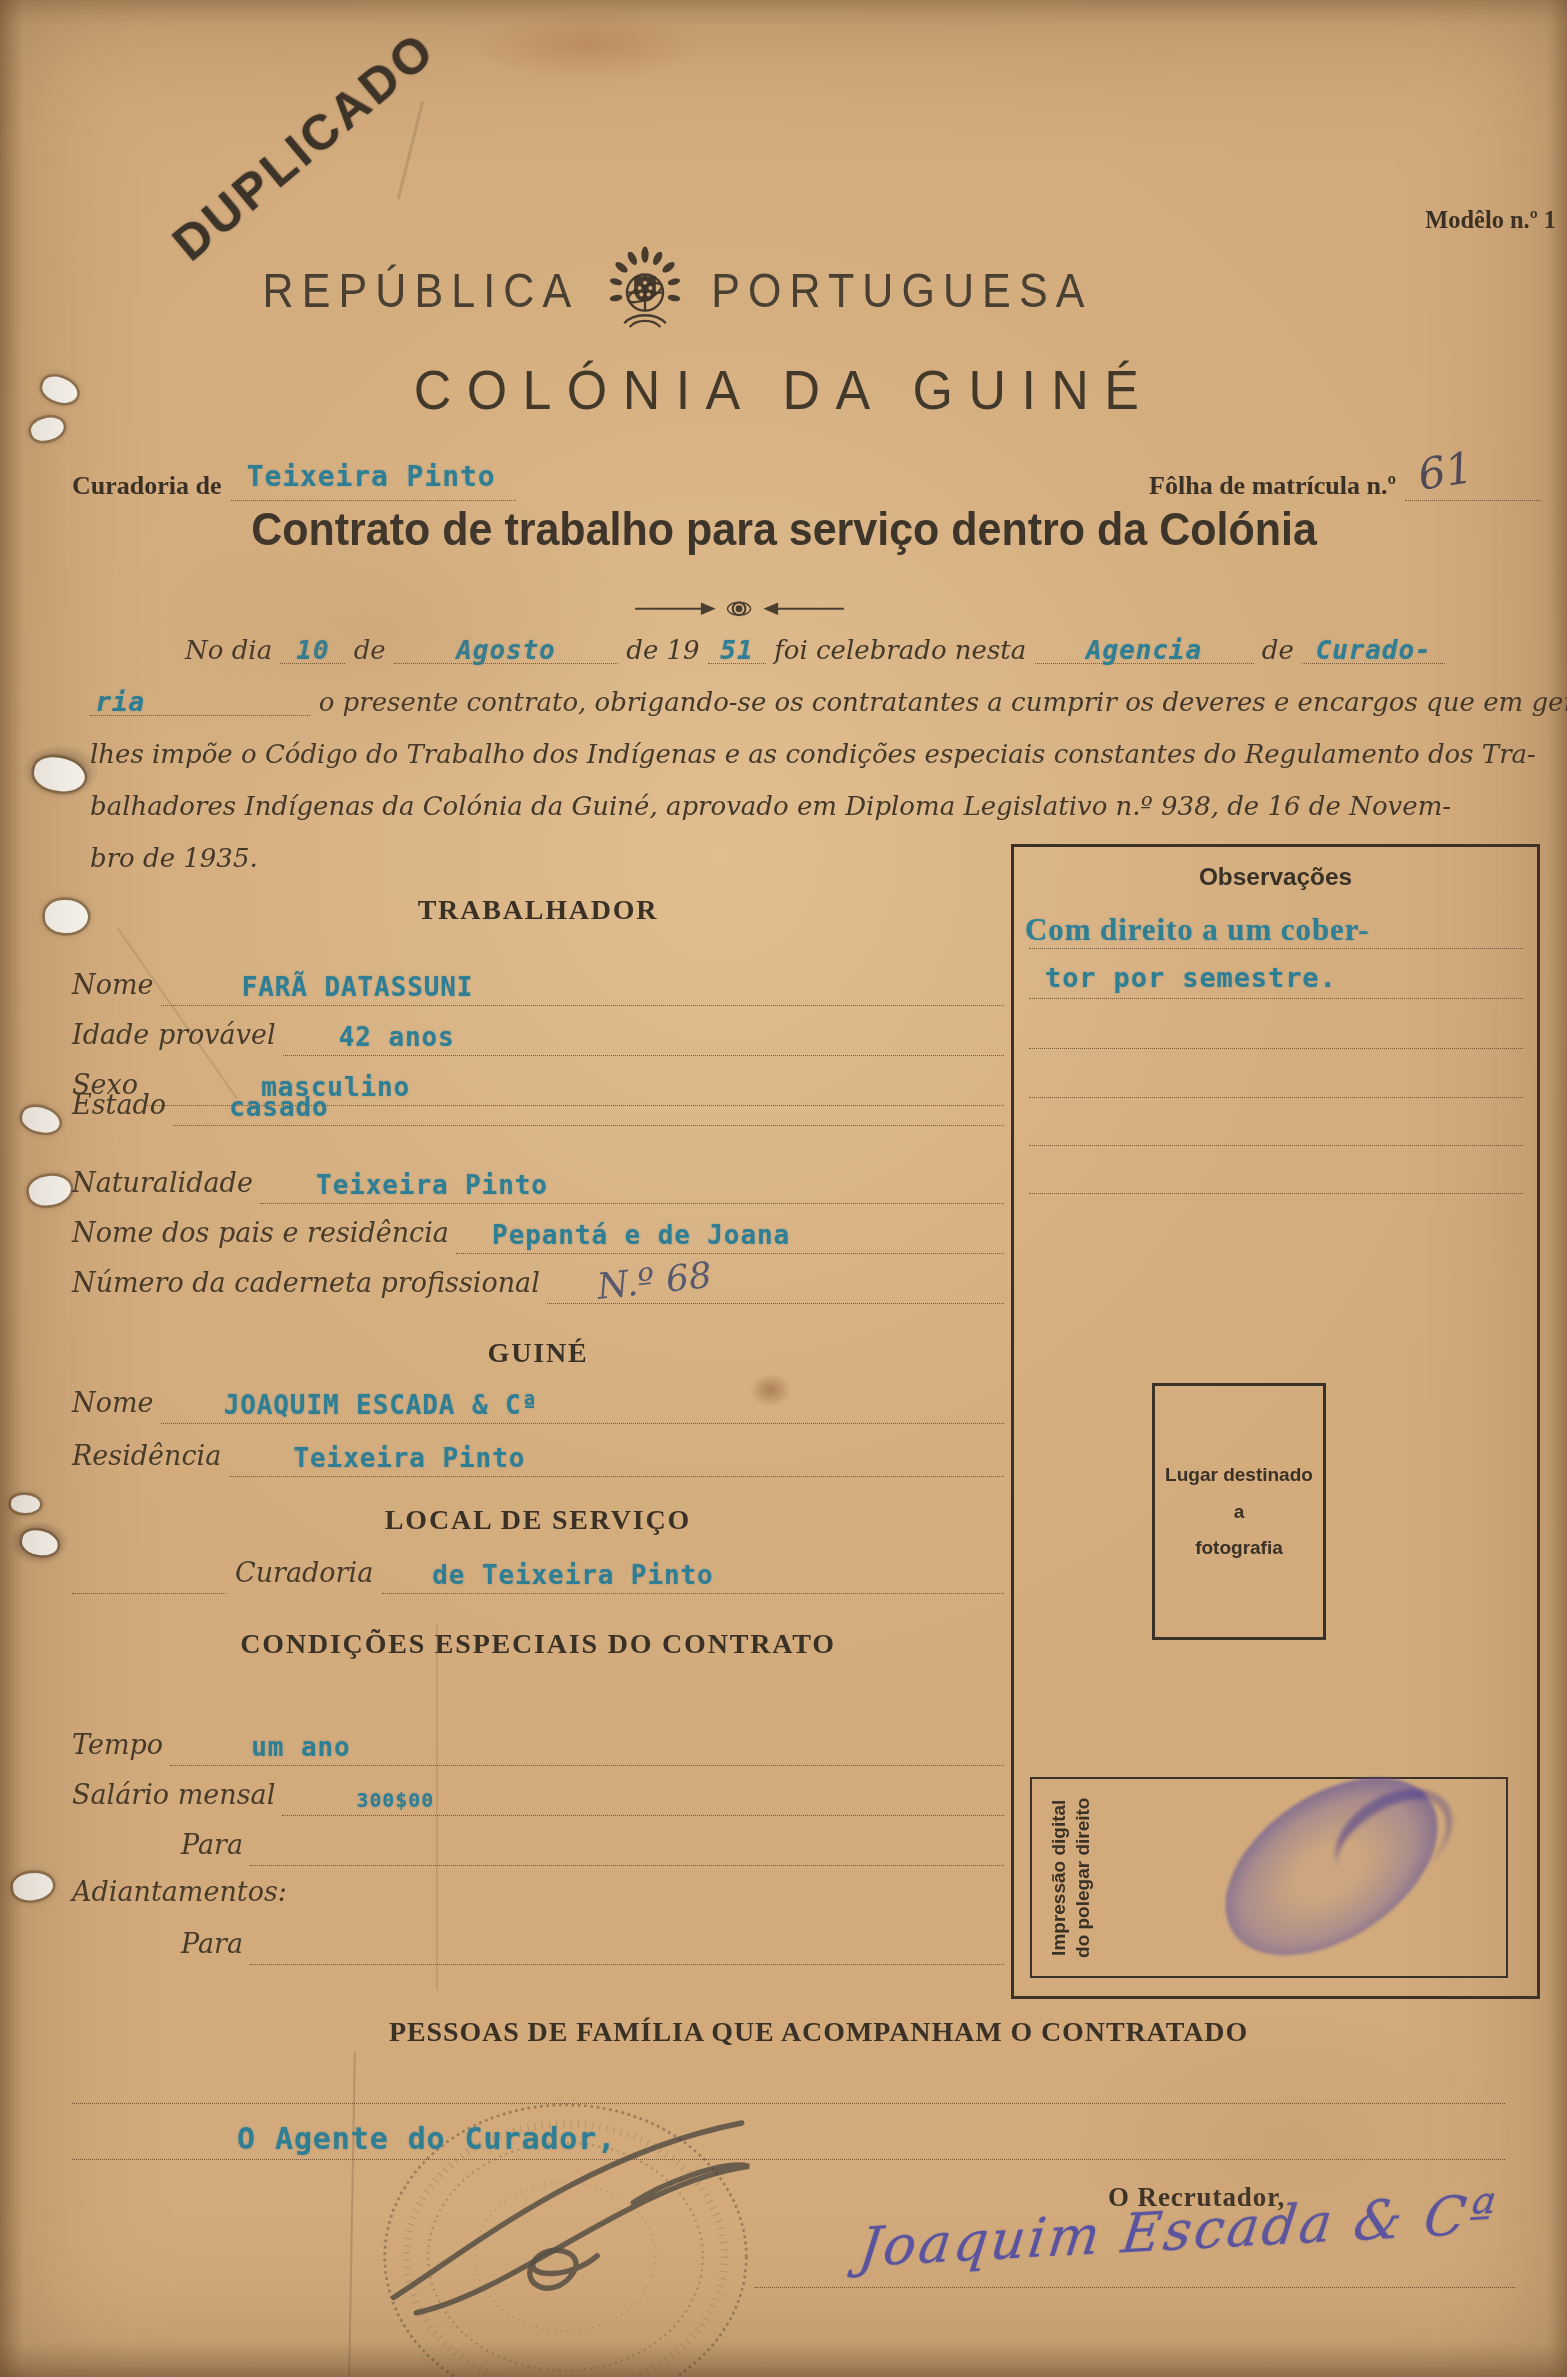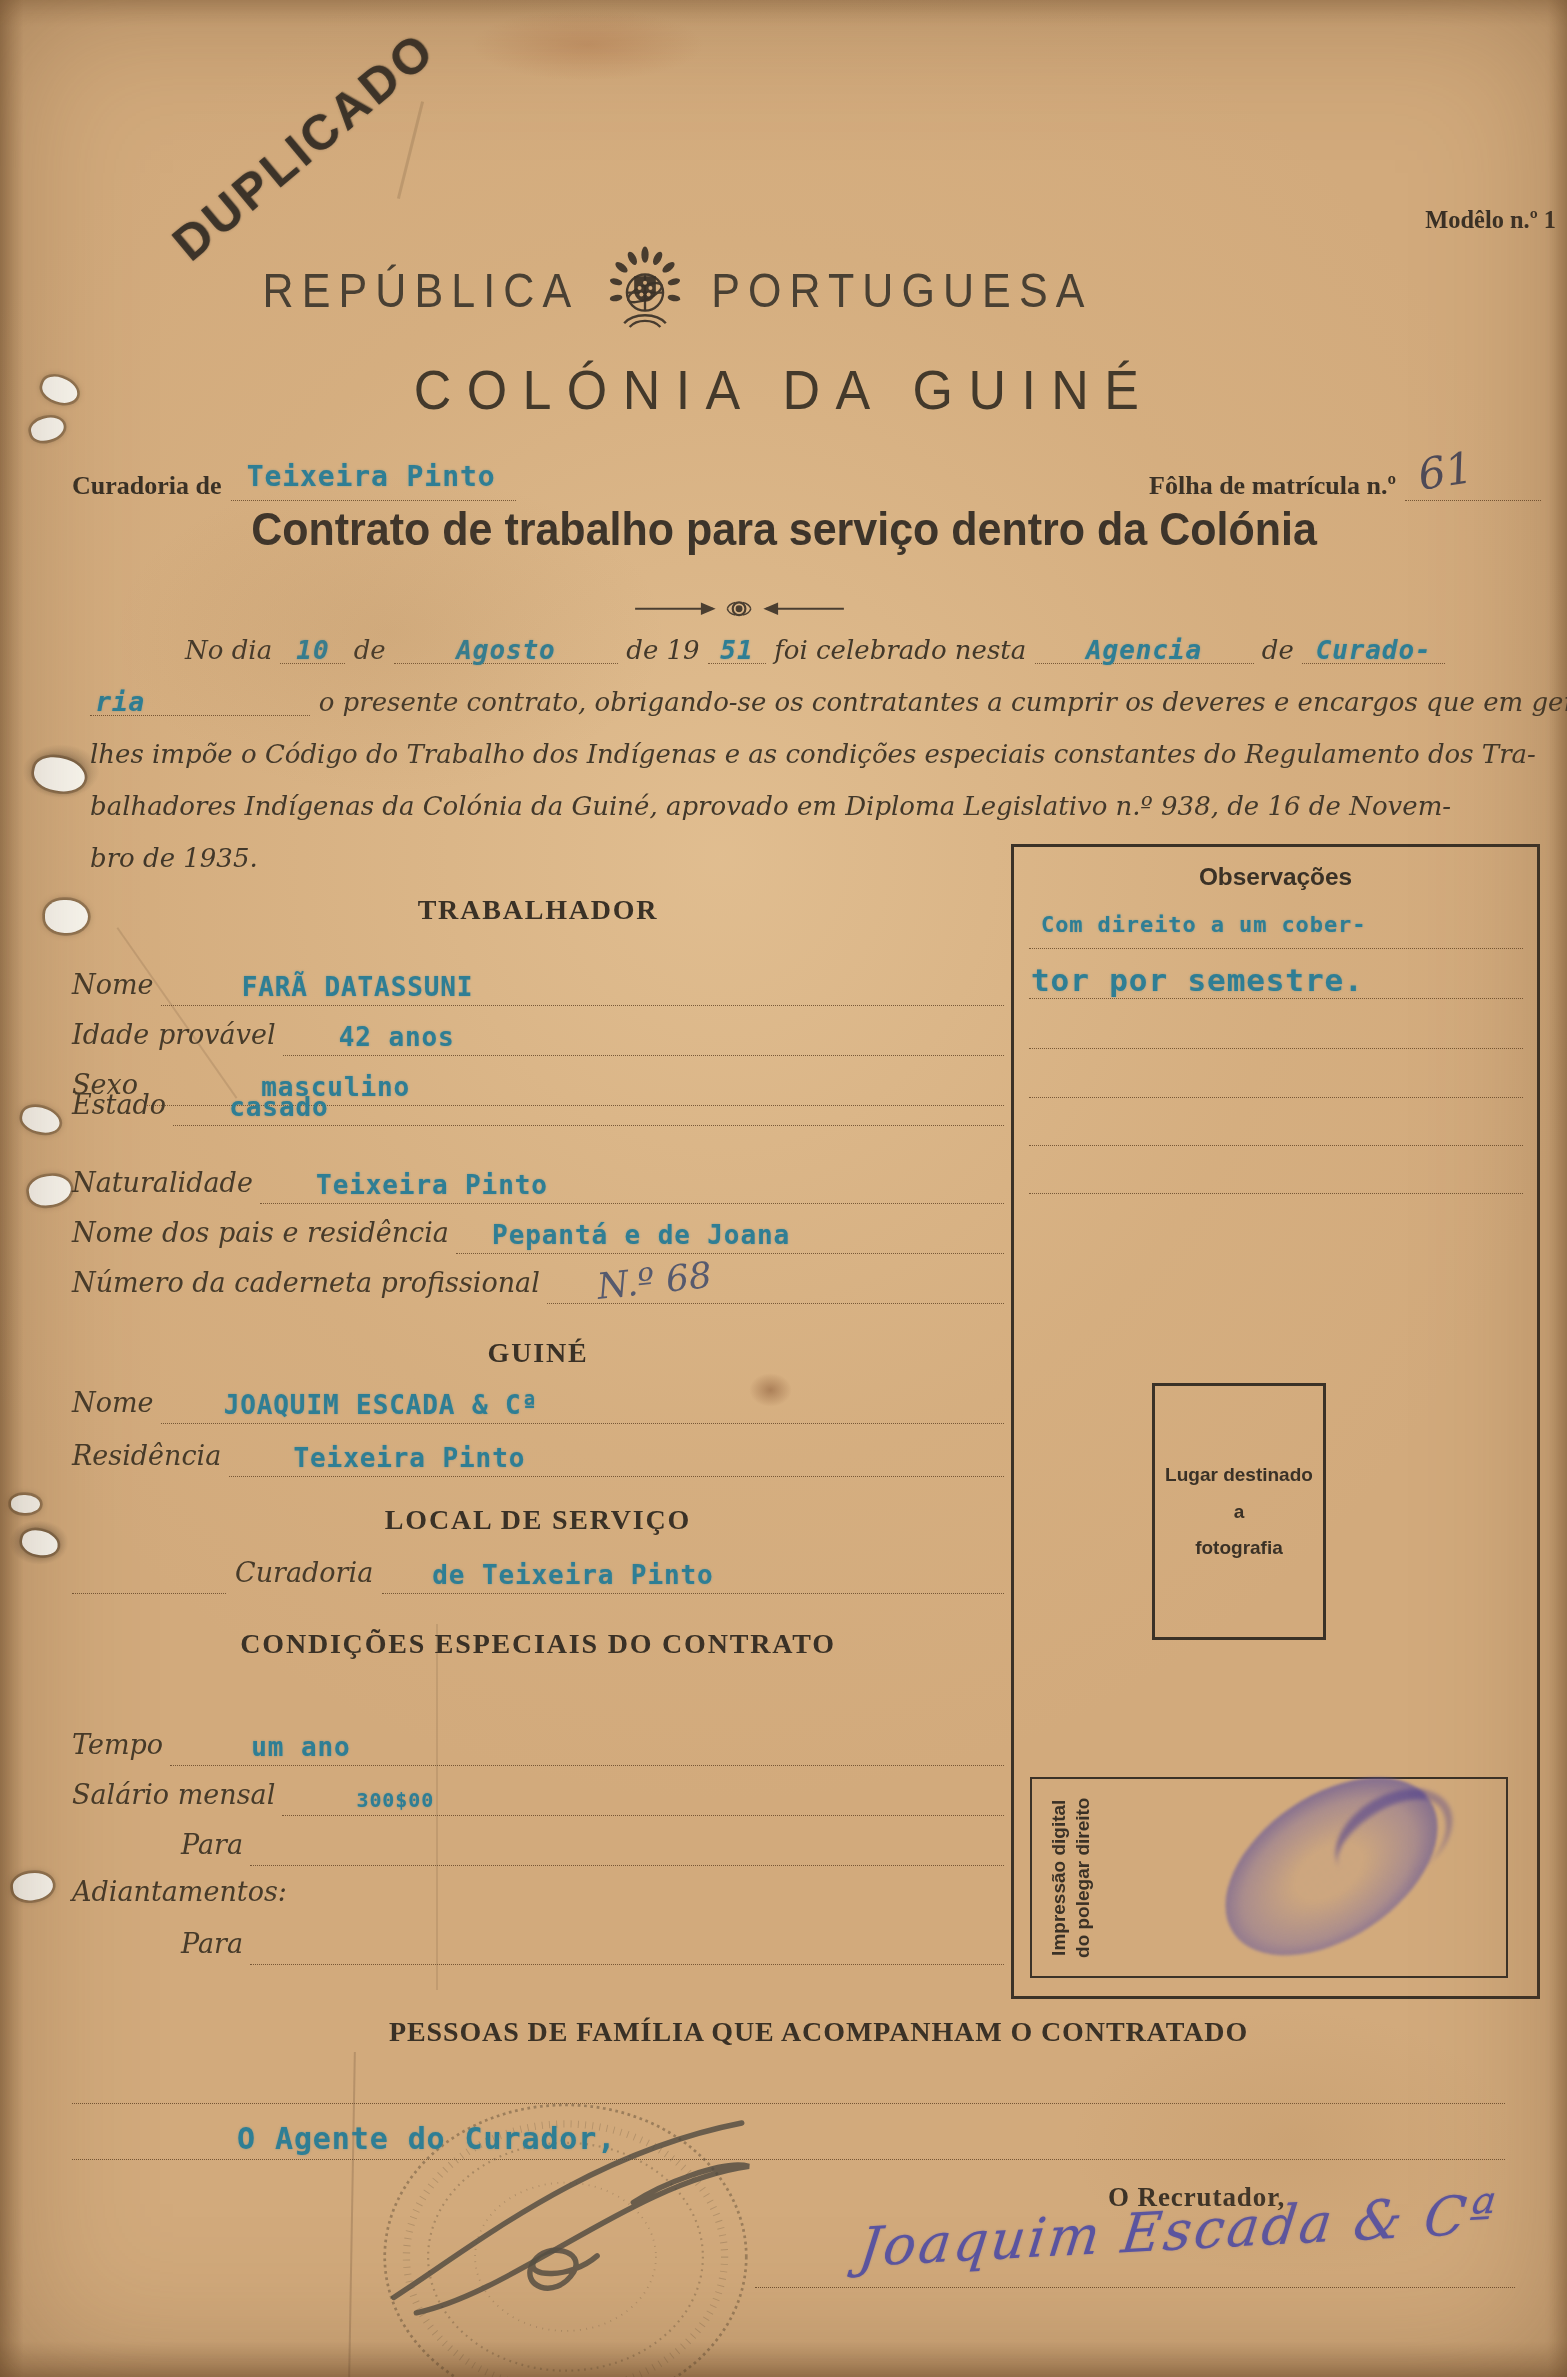--- a/index.html
+++ b/index.html
@@ -260,23 +260,23 @@
     <span class="lbl">Adiantamentos:</span>
   </div>
   <div class="frow" style="top:1923px;">
     <span class="lbl" style="padding-left:109px;">Para</span>
     <span class="dl"></span>
   </div>
 
   <div style="position:absolute;left:1011px;top:844px;width:523px;height:1149px;border:3.6px solid #3b3227;">
     <div style="position:absolute;left:0;top:16.3px;width:100%;text-align:center;
                 font-family:'Liberation Sans',sans-serif;font-weight:bold;font-size:24.4px;color:#3a3126;">Observações</div>
-    <span class="typed" style="position:absolute;left:27px;top:65px;font-size:22px;">Com direito a um cober-</span>
+    <span class="typed" style="position:absolute;left:11px;top:65px;font-size:31px;font-family:Liberation Serif, serif;">Com direito a um cober-</span>
     <div class="obs-dot" style="top:101px;"></div>
-    <span class="typed" style="position:absolute;left:17px;top:115px;font-size:31px;">tor por semestre.</span>
+    <span class="typed" style="position:absolute;left:31px;top:115px;font-size:27px;">tor por semestre.</span>
     <div class="obs-dot" style="top:151px;"></div>
     <div class="obs-dot" style="top:201px;"></div>
     <div class="obs-dot" style="top:250px;"></div>
     <div class="obs-dot" style="top:298px;"></div>
     <div class="obs-dot" style="top:346px;"></div>
 
     <div style="position:absolute;left:138px;top:536px;width:168px;height:251px;border:3.6px solid #3b3227;
                 display:flex;flex-direction:column;align-items:center;justify-content:center;gap:14.5px;">
       <span style="font-family:'Liberation Sans',sans-serif;font-weight:bold;font-size:19px;color:#3a3126;">Lugar destinado</span>
       <span style="font-family:'Liberation Sans',sans-serif;font-weight:bold;font-size:19px;color:#3a3126;">a</span>

